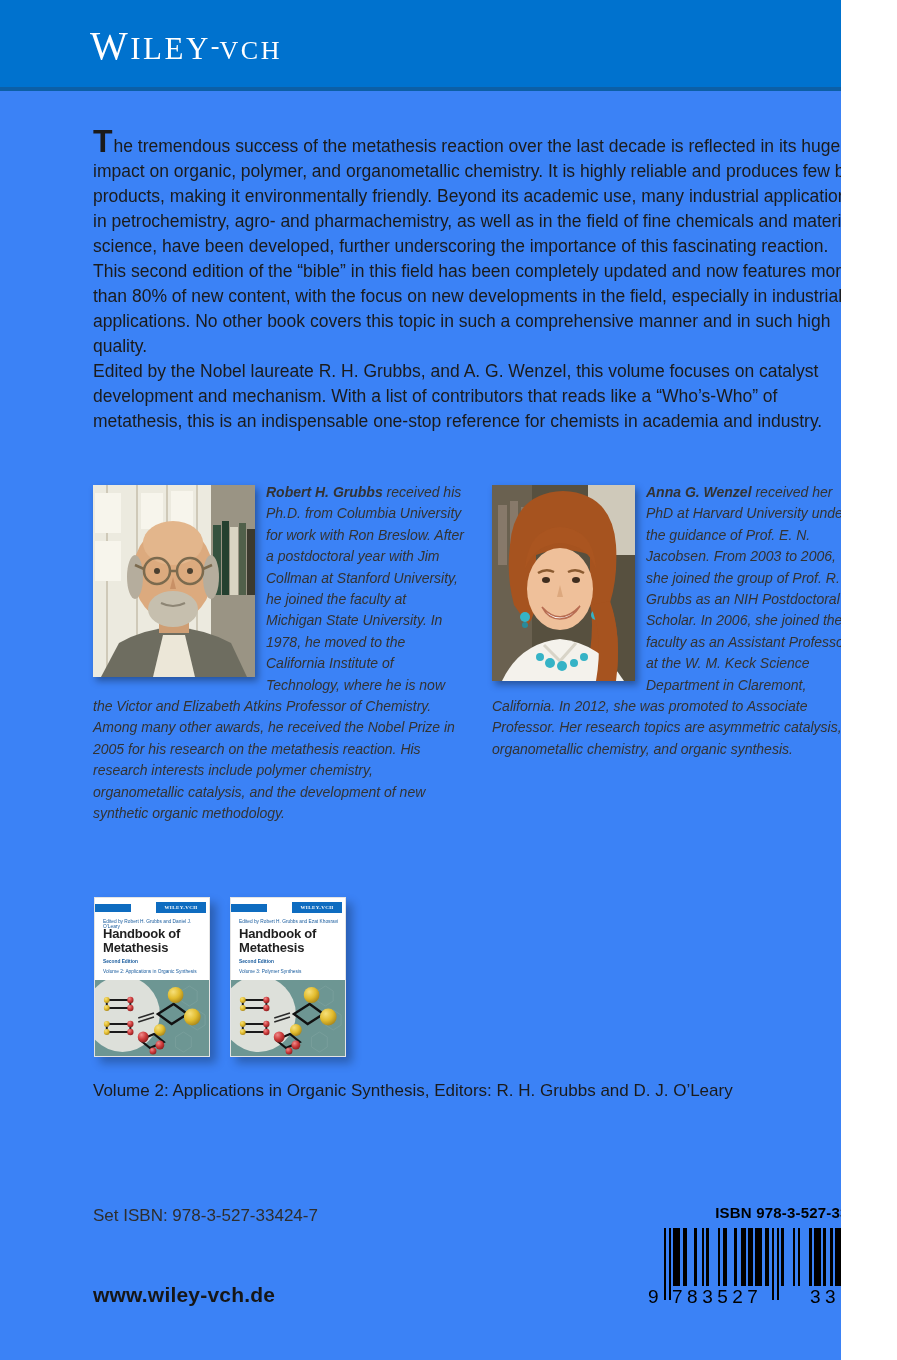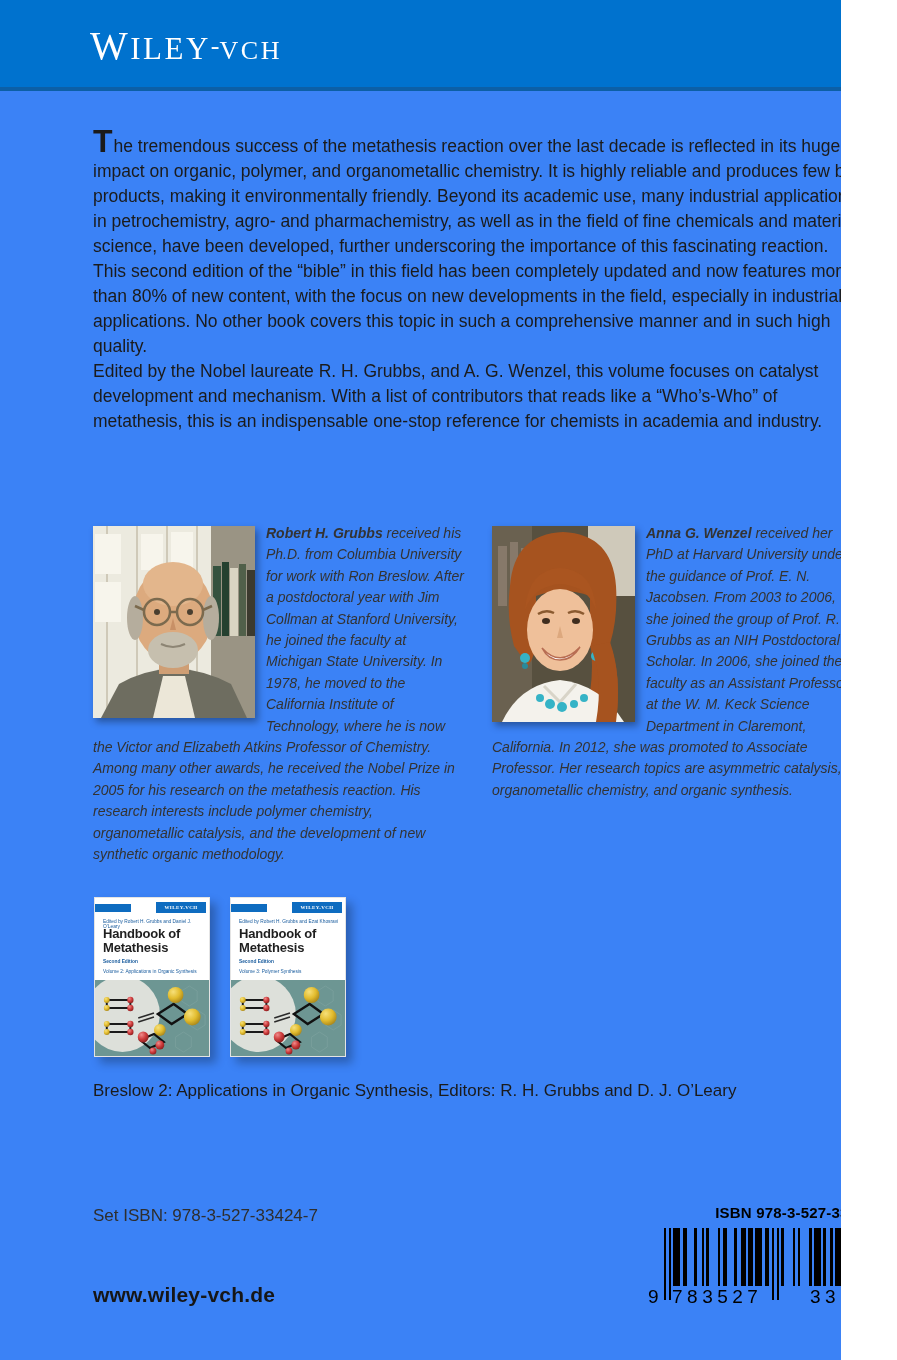--- a/index.html
+++ b/index.html
@@ -16,21 +16,21 @@
   .lg-w    { font-size: 40px; }
   .lg-main { font-size: 31px; }
   .lg-dot  { font-size: 26px; vertical-align: 5px; letter-spacing: 0; }
   .lg-sub  { font-size: 26px; }
   
   .intro { position: absolute; left: 93px; top: 134px; width: 772px;
            font-size: 17.5px; line-height: 25px; color: #1b1b1b; }
   .intro p { margin: 0; }
   .dropcap { font-size: 32px; font-weight: 700; line-height: 0; margin-right: 1px; }
   
-  .bio { position: absolute; top: 523px; font-size: 14px; line-height: 21.4px;
+  .bio { position: absolute; top: 482px; font-size: 14px; line-height: 21.4px;
          font-style: italic; color: #333; }
   .bio-left  { left: 93px;  width: 372px; }
   .bio-right { left: 492px; width: 366px; }
   .bio p { margin: 0; }
   .photo { float: left; margin: 3px 11px 4px 0; box-shadow: 3px 4px 7px rgba(0,0,0,0.35);
            background: #ccc; }
   .photo-grubbs { width: 162px; height: 192px; }
   .photo-wenzel { width: 143px; height: 196px; }
   .photo svg { display: block; width: 100%; height: 100%; }
   .bio-name { font-weight: 700; }
@@ -284,21 +284,21 @@
         <circle cx="66" cy="50" r="6" fill="url(#gold)"></circle>
         <path d="M46,60 L60,54 L70,62 L56,68 Z" stroke="#111" stroke-width="2.2" fill="none"></path>
         <circle cx="49" cy="57" r="5.5" fill="url(#ruby)"></circle>
         <circle cx="66" cy="65" r="4.5" fill="url(#ruby)"></circle>
         <circle cx="59" cy="71" r="3.5" fill="url(#ruby)"></circle>
       </svg>
     </div>
   </div>
 
   <div class="vol-lines">
-    <div>Breslow 2: Applications in Organic Synthesis, Editors: R. H. Grubbs and D. J. O’Leary</div>
+    <div>Volume 2: Applications in Organic Synthesis, Editors: R. H. Grubbs and D. J. O’Leary</div>
   </div>
 
   <div class="set-isbn">Set ISBN: 978-3-527-33424-7</div>
 
   <div class="barcode">
     <div class="bc-label">ISBN 978-3-527-33948-8</div>
     <div class="bc-bars" id="bc-bars">
         <span class="bc-mod bc-on bc-guard"></span>
         <span class="bc-mod bc-guard"></span>
         <span class="bc-mod bc-on bc-guard"></span>

